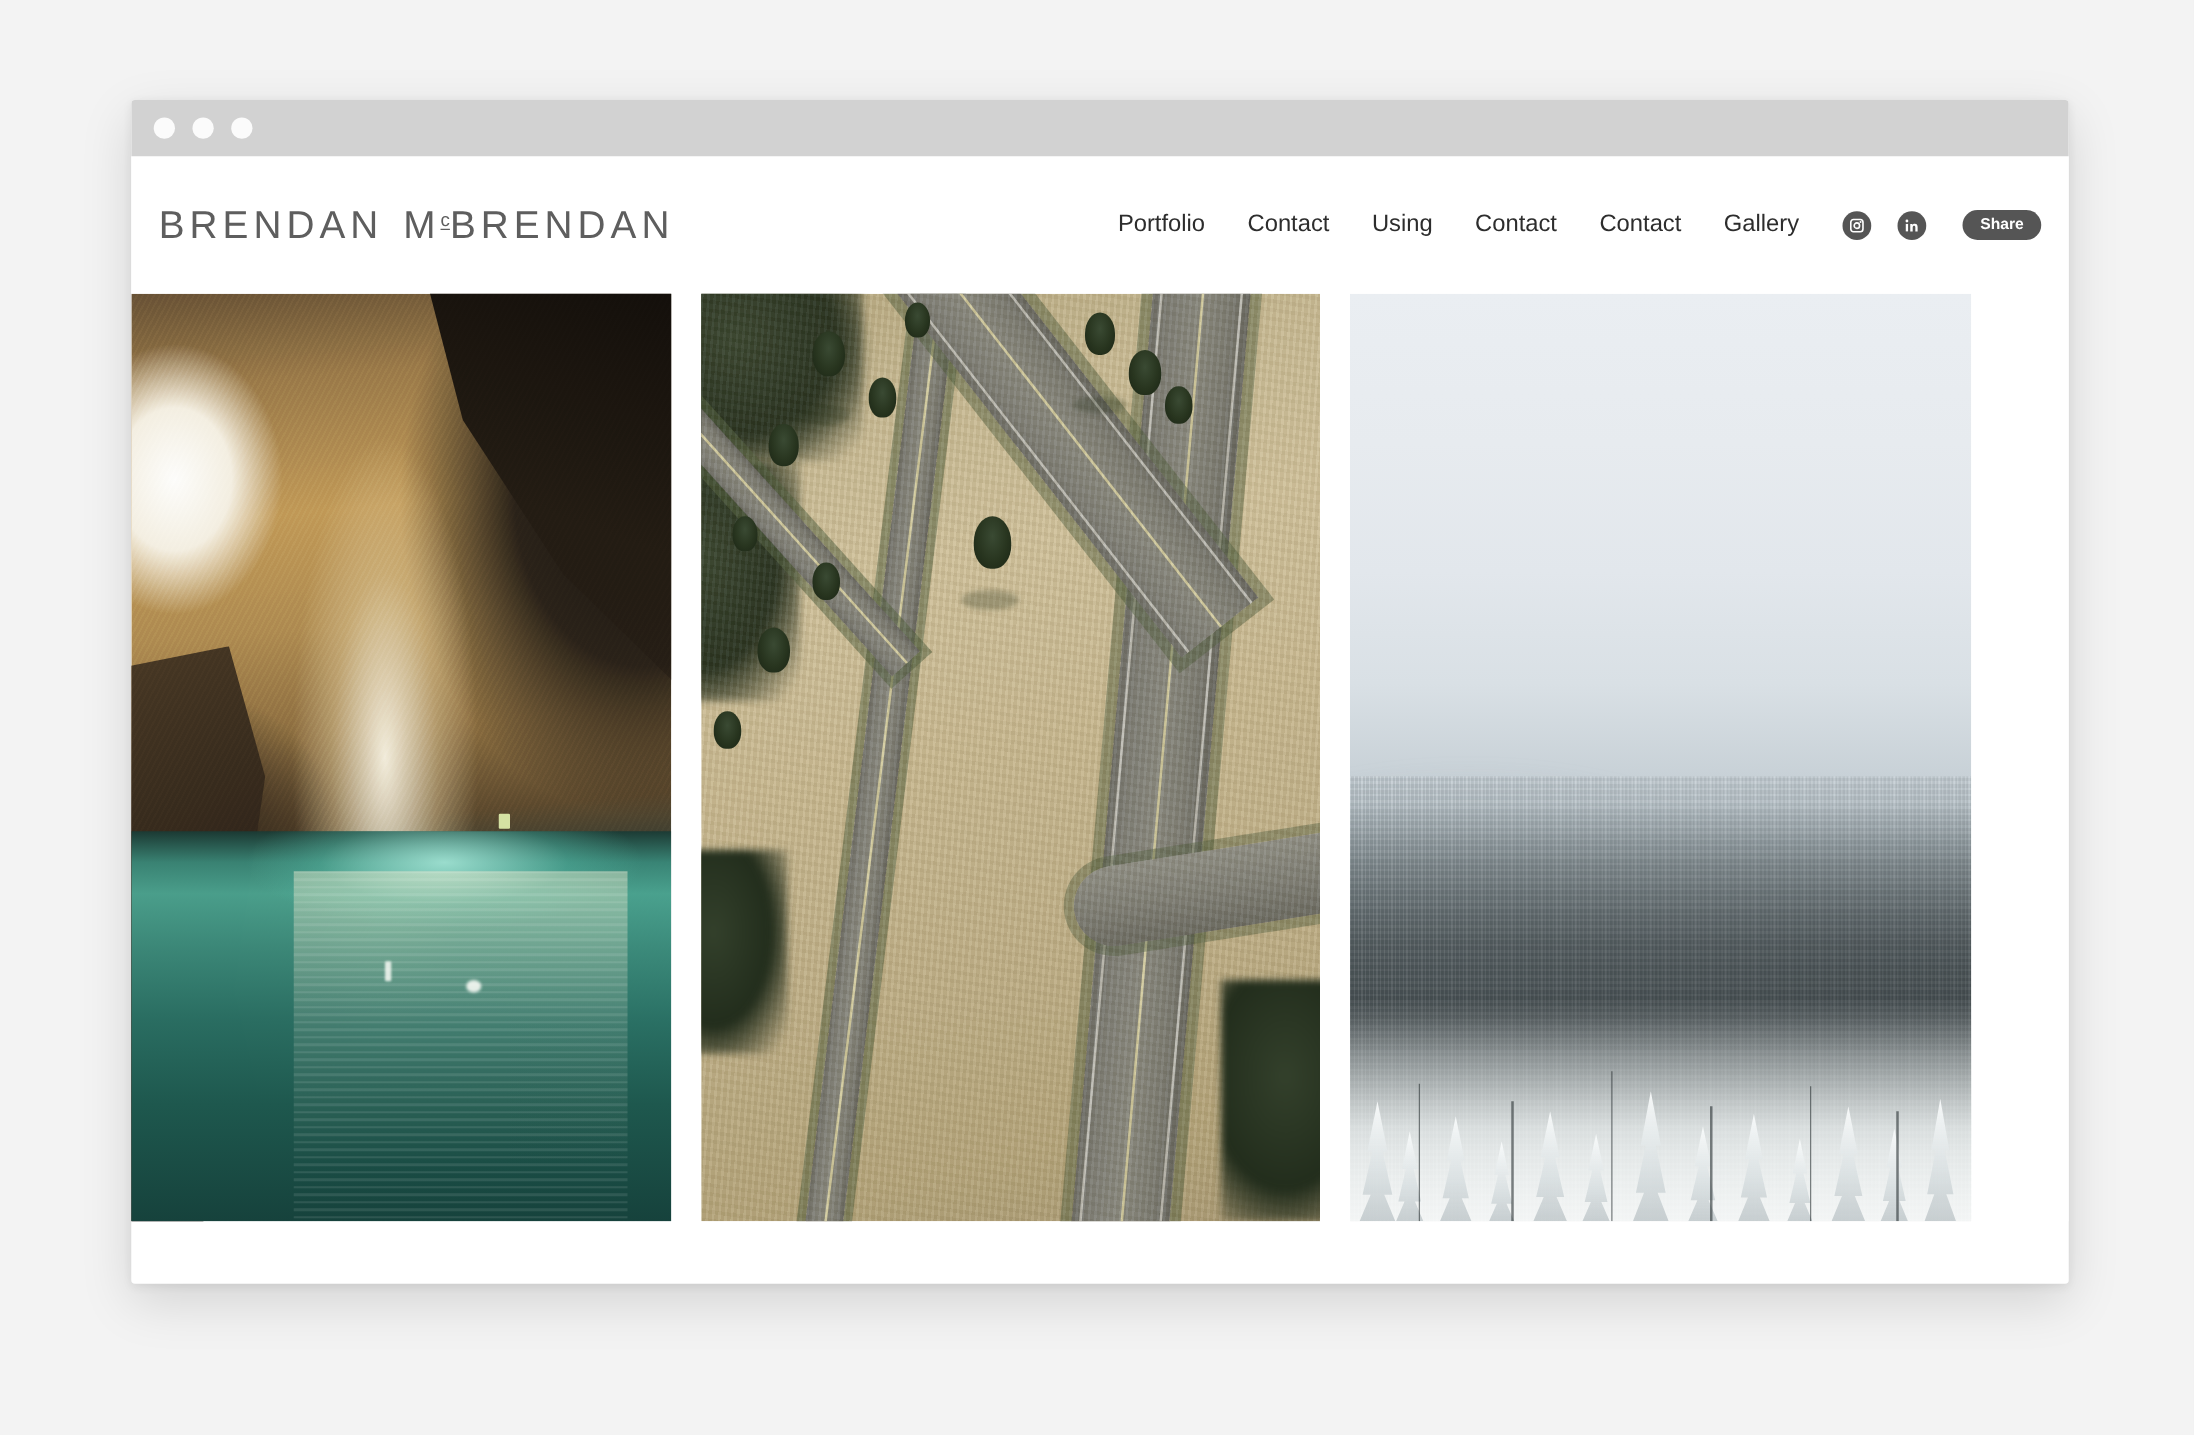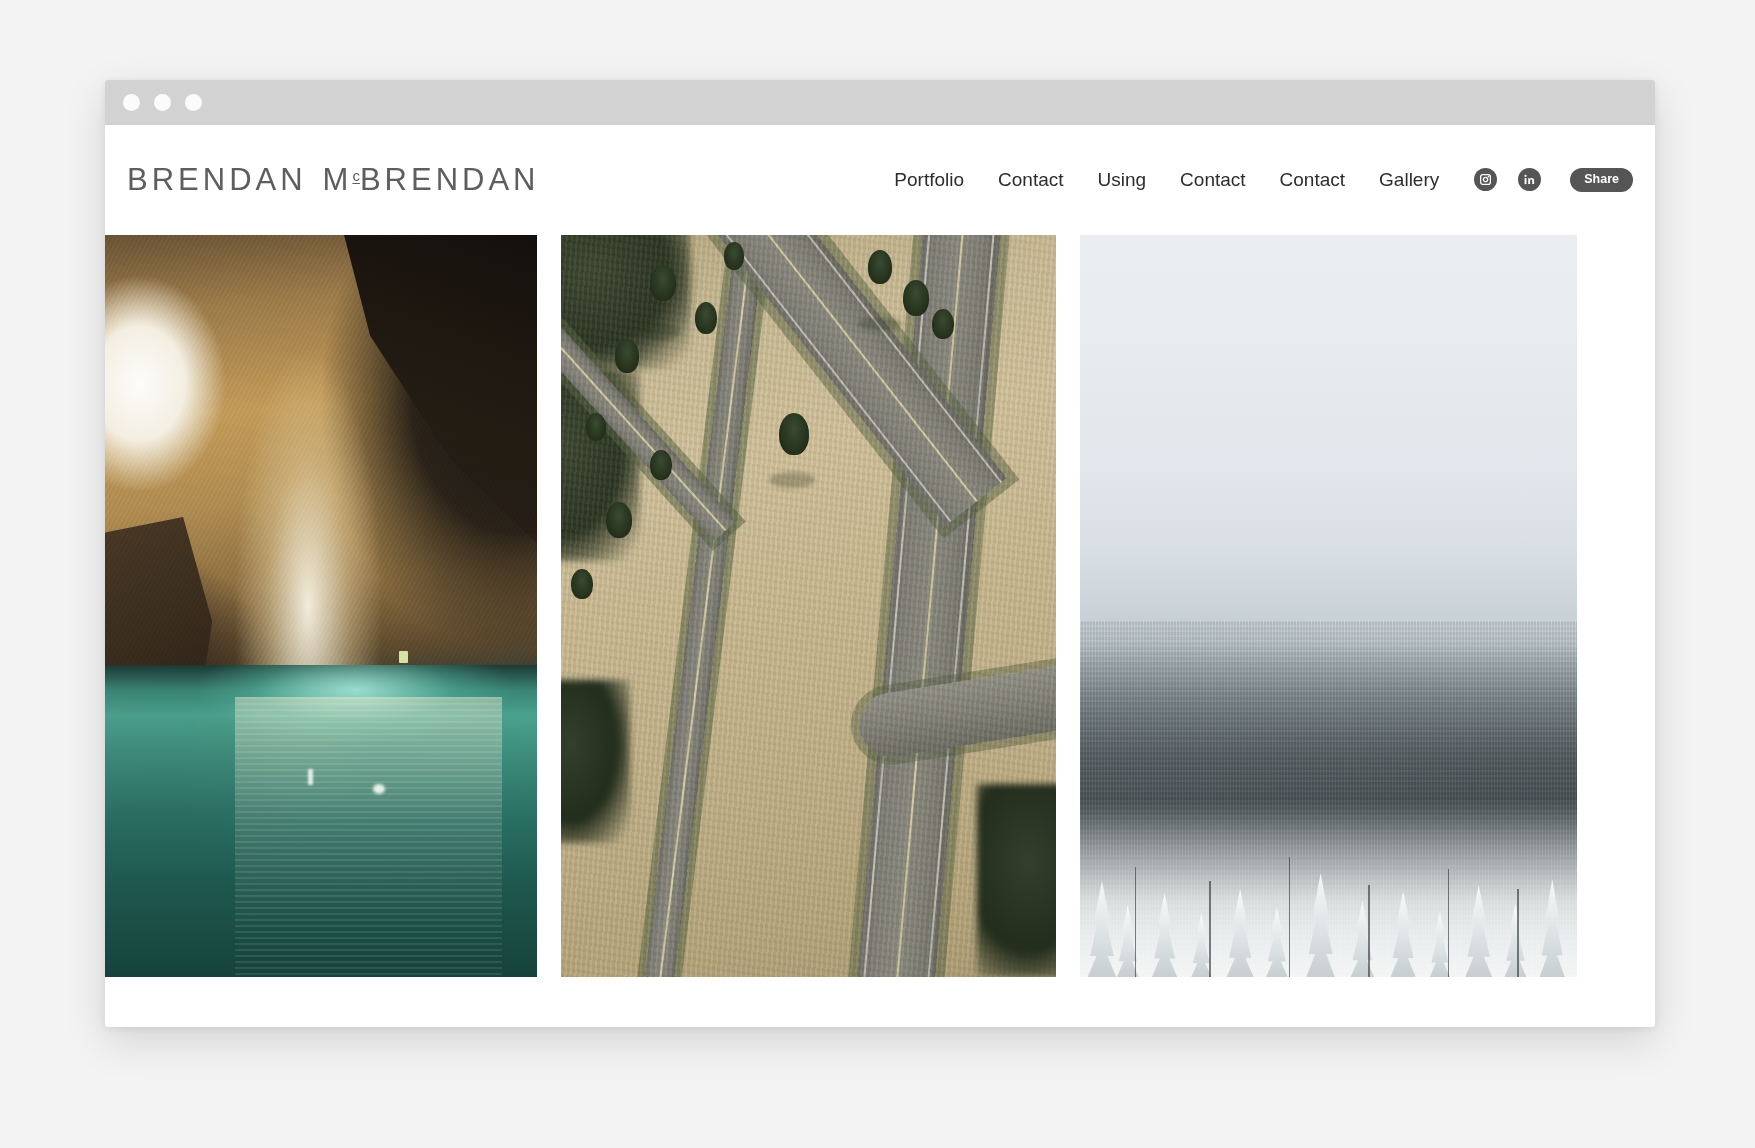--- a/index.html
+++ b/index.html
@@ -90,21 +90,21 @@
     font-size: 19px;
     color: #2d2d2d;
     padding: 0 17px;
     text-decoration: none;
     white-space: nowrap;
     font-weight: 400;
     cursor: pointer;
   }
   .social-group {
     display: flex;
-    align-items: flex-start;
+    align-items: center;
     gap: 21px;
     margin-left: 18px;
   }
   .social-icon {
     width: 23px;
     height: 23px;
     border-radius: 50%;
     background: #555555;
     display: flex;
     align-items: center;

